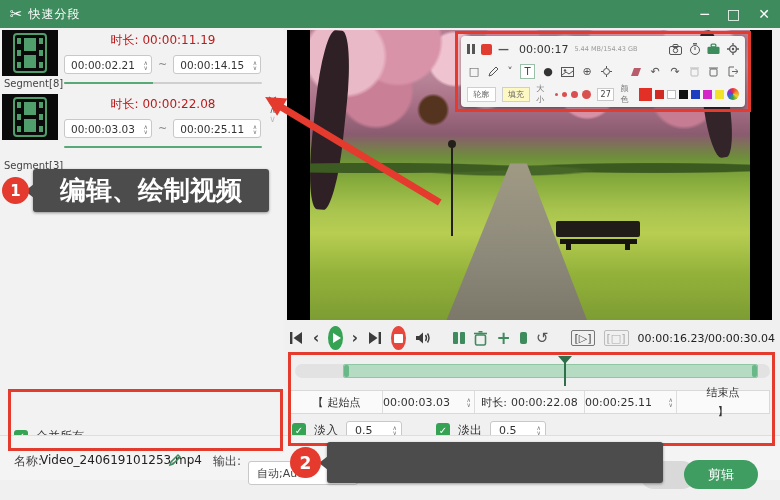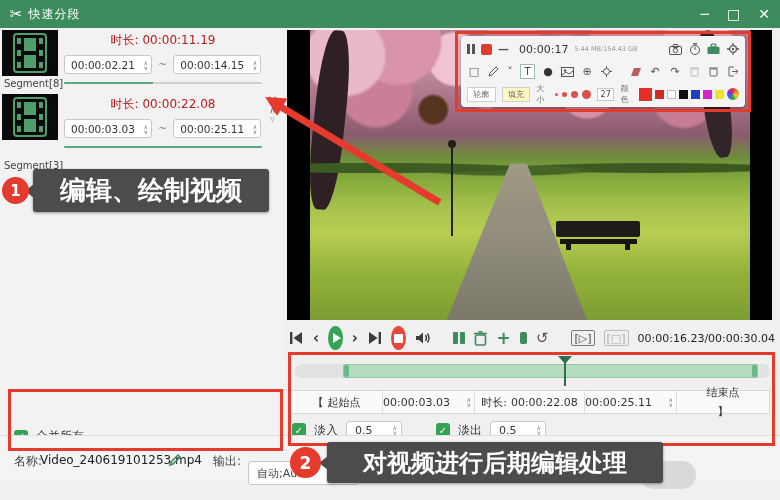--- a/index.html
+++ b/index.html
@@ -590,20 +590,20 @@
       <svg width="14" height="14" viewBox="0 0 14 14">
           <path d="M2 12 L3 9 L10 2 L12 4 L5 11 Z" fill="none" stroke="#3e8b5e" stroke-width="1.5"></path>
         </svg>
     </span>
     <span class="flabel" style="left:213px;">输出:</span>
   </div>
   <div class="outdrop">
     <span>自动;Aut</span>
   </div>
   <div class="ghostpill"></div>
+  <button class="editbtn">剪辑</button>
 
   <div class="stepcircle" style="left:290px; top:447px; width:31px; height:31px; font-size:17px;">2</div>
   <div class="steplabel" style="left:327px; top:442px; width:336px; height:41px; font-size:24px;">
     <i class="notch"></i>
-      <span>对视频进行后期编辑处理</span>
   </div>
 
 </div>
 
 </body></html>

